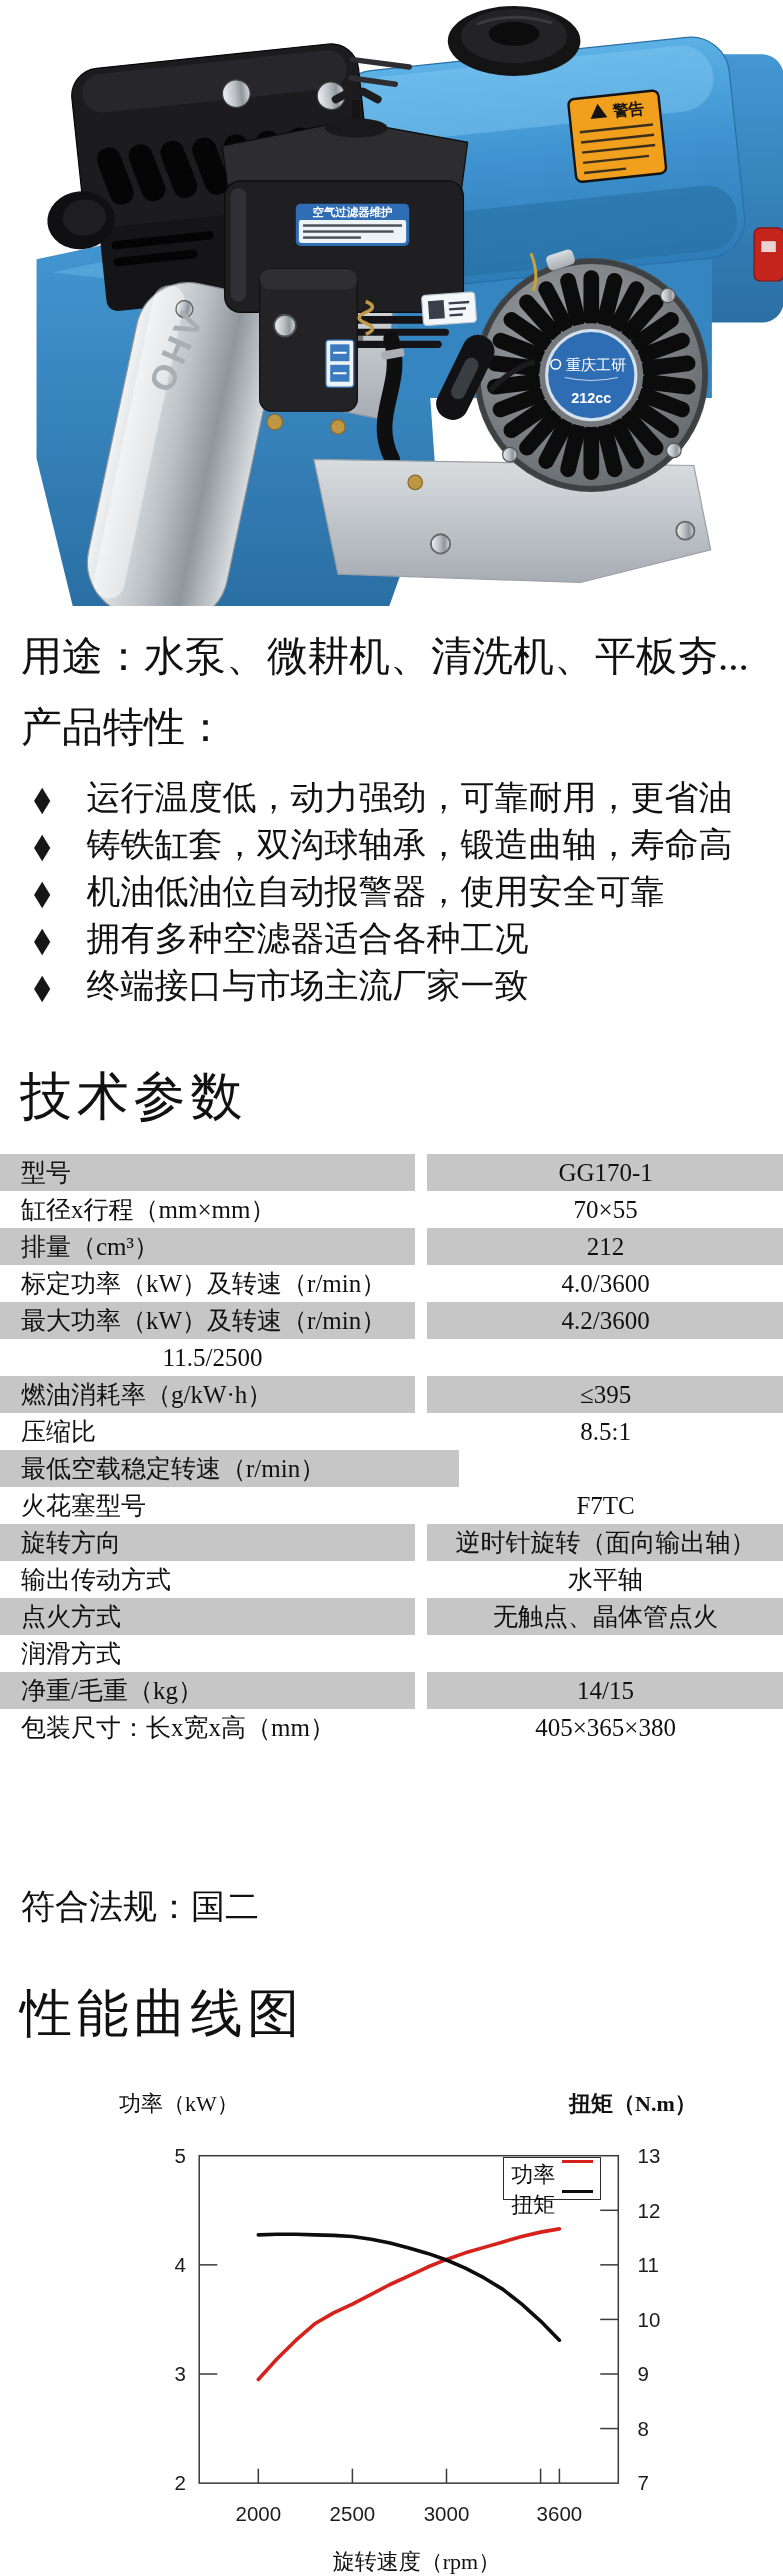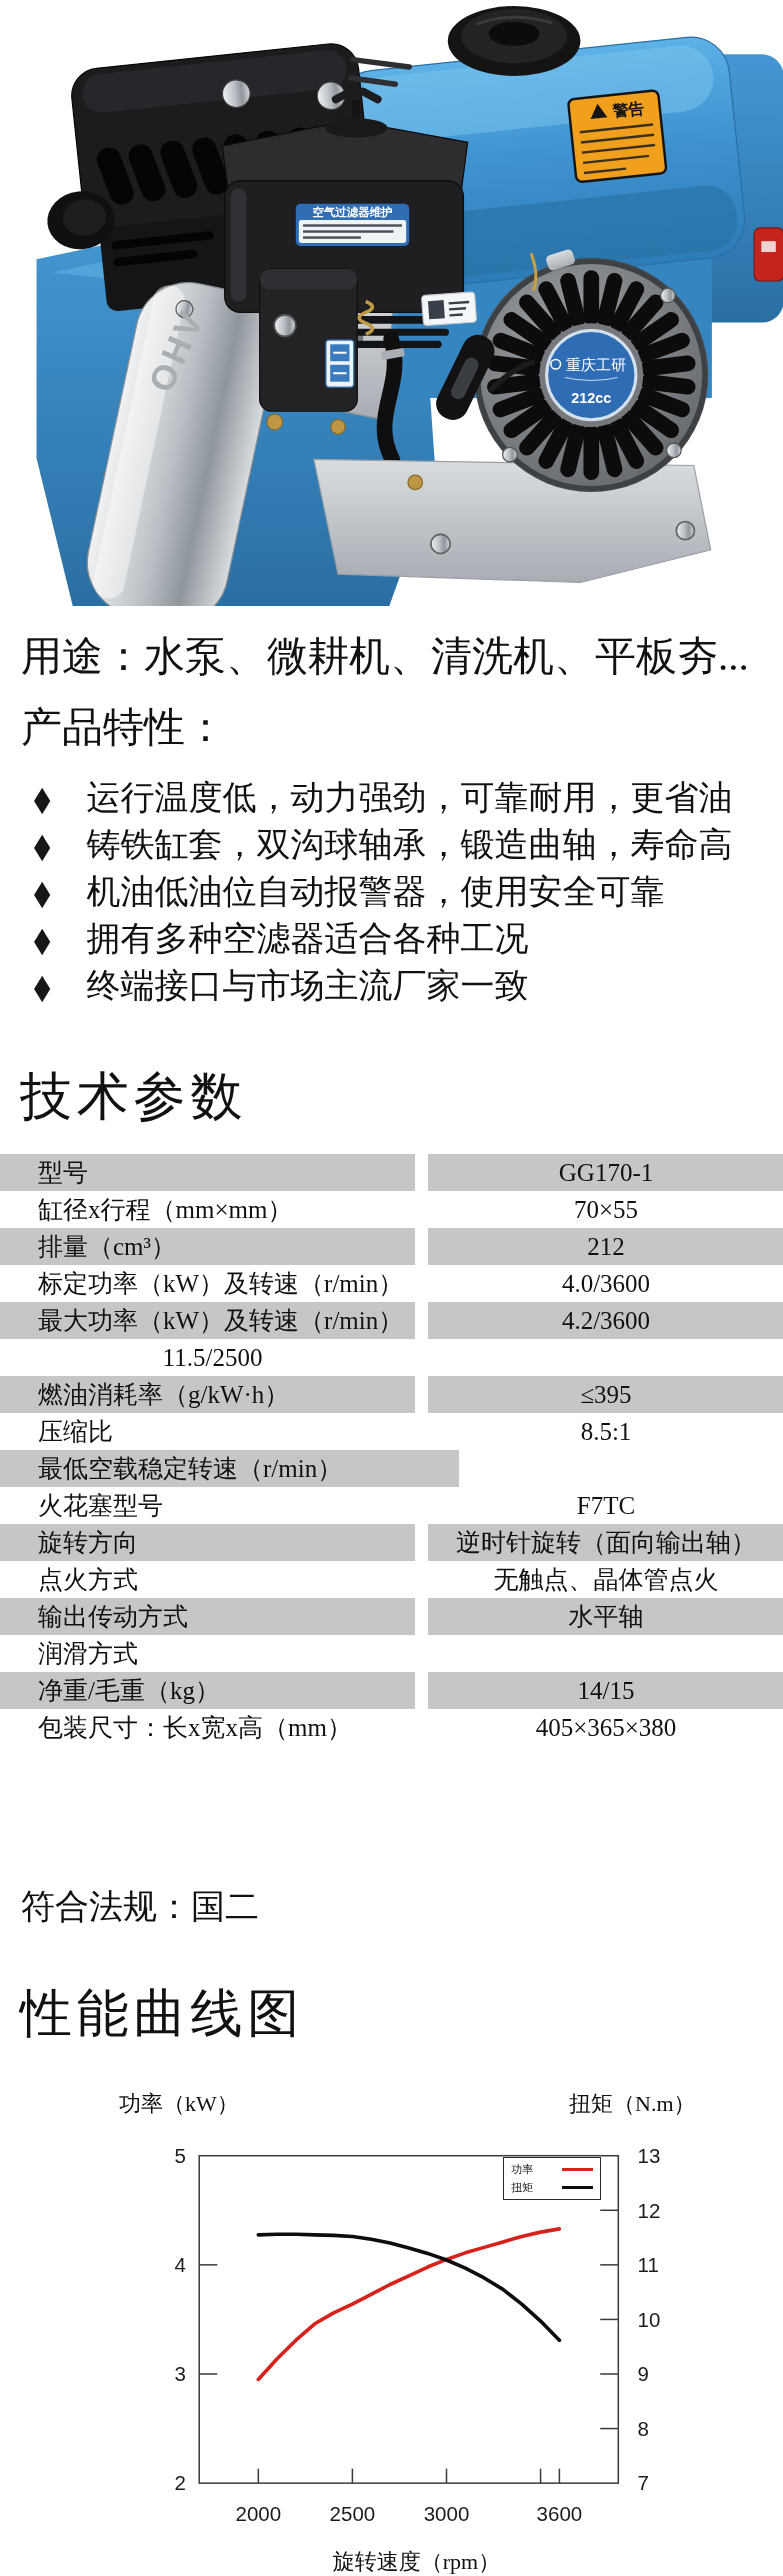--- a/index.html
+++ b/index.html
@@ -13,39 +13,39 @@
   .feature{display:flex;align-items:center;height:47px;font-size:34px;white-space:nowrap;}
   .bullet{display:inline-block;font-size:26.6px;transform:scale(.8,1.3);margin:0 34px 0 11px;color:#161616;}
 
   .section-heading{position:absolute;left:20px;font-size:52px;letter-spacing:4.8px;line-height:1;white-space:nowrap;}
   #specs-heading{top:1071px;}
   #curve-heading{top:1988px;}
 
   .spec-table{position:absolute;left:0;top:1154px;width:784px;}
   .spec-row{display:flex;height:37px;}
   .spec-cell{display:flex;align-items:center;font-size:25px;box-sizing:border-box;}
-  .spec-label{width:459px;padding-left:38px;}
+  .spec-label{width:459px;padding-left:21px;}
   .spec-gap{width:14px;}
   .spec-value{width:397px;justify-content:center;text-align:center;}
   .spec-row:nth-child(odd) .spec-label,
   .spec-row:nth-child(odd) .spec-value{background:#c6c6c6;}
 
   .compliance{position:absolute;left:21px;top:1884px;font-size:34px;white-space:nowrap;}
 
   #chart{position:absolute;left:0;top:2052px;width:784px;height:524px;margin-left:24px;}
   #chart-svg{position:absolute;left:0;top:0;}
   .tick{font-family:"Liberation Sans","DejaVu Sans",sans-serif;font-size:34px;fill:#1c1c1c;}
   .axis-title{position:absolute;font-size:22px;white-space:nowrap;}
   #power-title{left:95px;top:37px;}
-  #torque-title{left:545px;top:37px;}
+  #torque-title{left:545px;top:37px;font-weight:bold;}
   #x-title{left:266px;top:495px;width:253px;text-align:center;}
   .legend{position:absolute;left:479px;top:105px;width:98px;height:43px;border:1.2px solid #2b2b2b;
           background:#fff;box-sizing:border-box;display:flex;flex-direction:column;
           justify-content:space-evenly;padding:2.4px 7.2px;}
-  .legend-row{display:flex;align-items:center;justify-content:space-between;font-size:11px;}
+  .legend-row{display:flex;justify-content:space-between;font-size:22px;}
   .legend-swatch{width:31px;height:3px;display:inline-block;}
 </style>
 </head>
 <body>
 
 <div class="page">
 
   <svg id="photo-svg" viewBox="0 0 1299 1005" width="784" height="606">
     <defs>
       <linearGradient id="gTank" x1="0" y1="0" x2="0" y2="1">
@@ -327,28 +327,28 @@
         <div class="spec-cell spec-label">火花塞型号</div>
         <div class="spec-gap"></div>
         <div class="spec-cell spec-value">F7TC</div>
       </div>
     <div class="spec-row">
         <div class="spec-cell spec-label">旋转方向</div>
         <div class="spec-gap"></div>
         <div class="spec-cell spec-value">逆时针旋转（面向输出轴）</div>
       </div>
     <div class="spec-row">
+        <div class="spec-cell spec-label">输出传动方式</div>
+        <div class="spec-gap"></div>
+        <div class="spec-cell spec-value">水平轴</div>
+      </div>
+    <div class="spec-row">
         <div class="spec-cell spec-label">点火方式</div>
         <div class="spec-gap"></div>
         <div class="spec-cell spec-value">无触点、晶体管点火</div>
-      </div>
-    <div class="spec-row">
-        <div class="spec-cell spec-label">输出传动方式</div>
-        <div class="spec-gap"></div>
-        <div class="spec-cell spec-value">水平轴</div>
       </div>
     <div class="spec-row">
         <div class="spec-cell spec-label">润滑方式</div>
         <div class="spec-gap"></div>
       </div>
     <div class="spec-row">
         <div class="spec-cell spec-label">净重/毛重（kg）</div>
         <div class="spec-gap"></div>
         <div class="spec-cell spec-value">14/15</div>
       </div>

